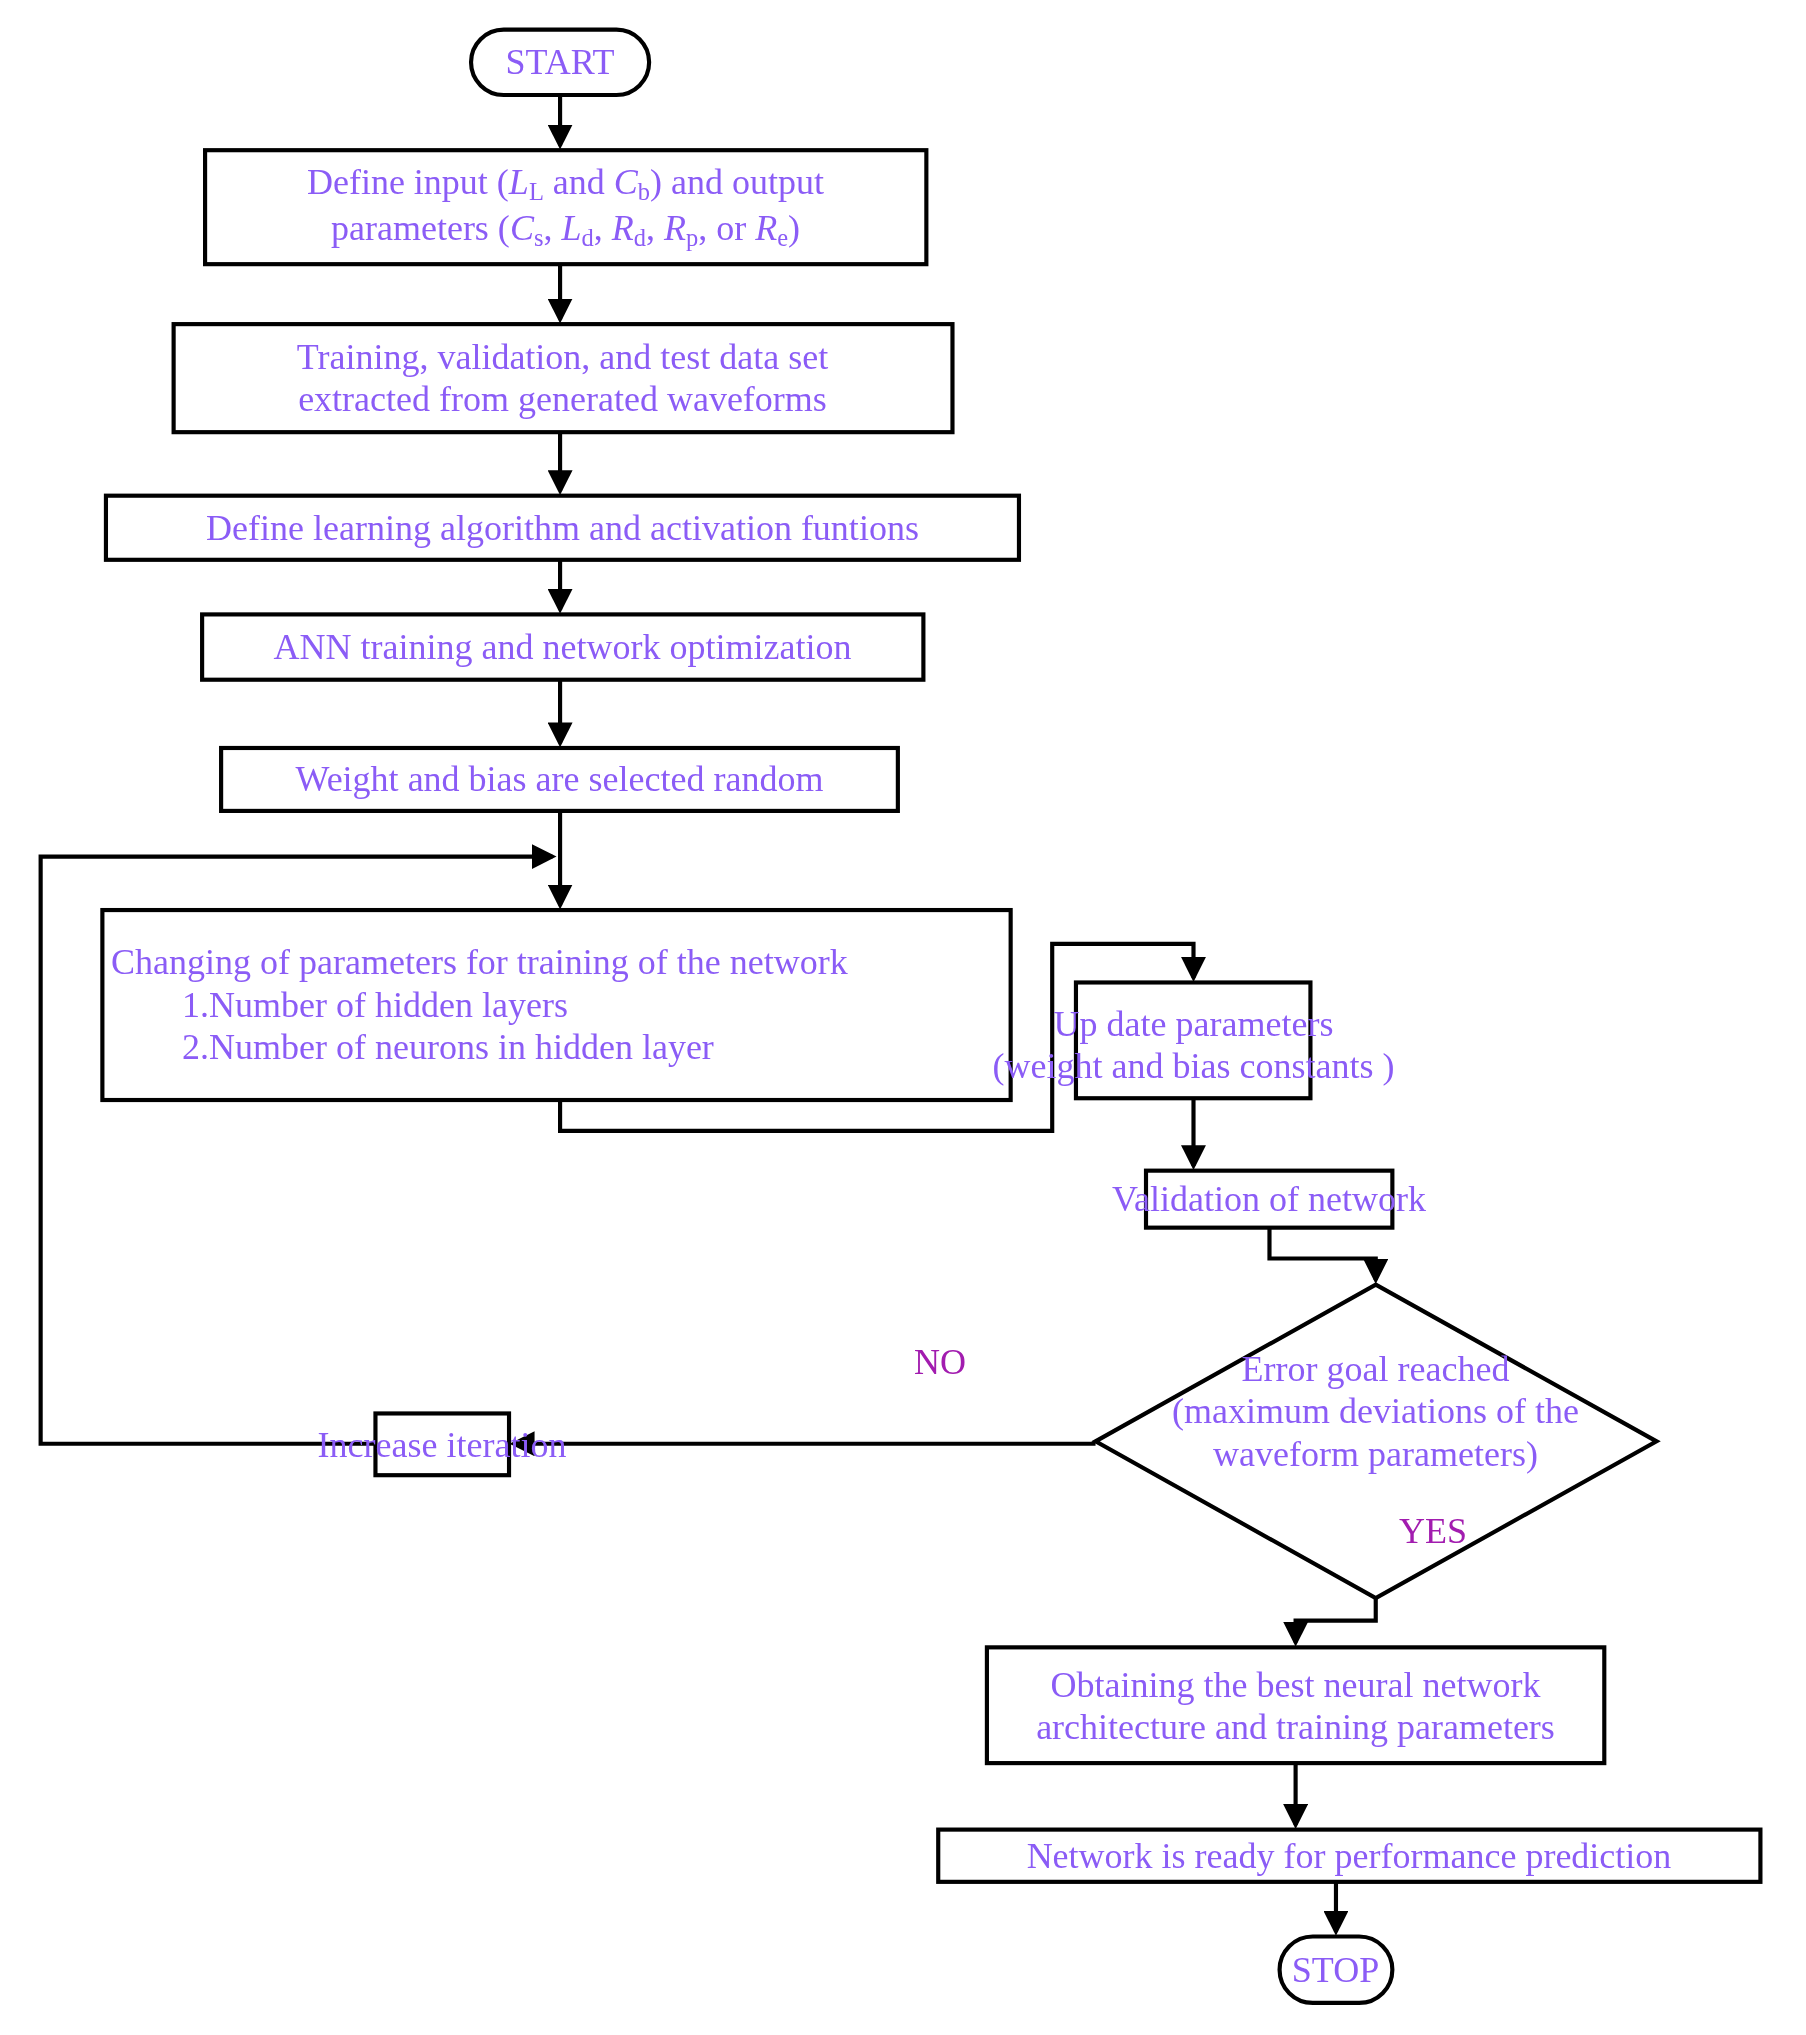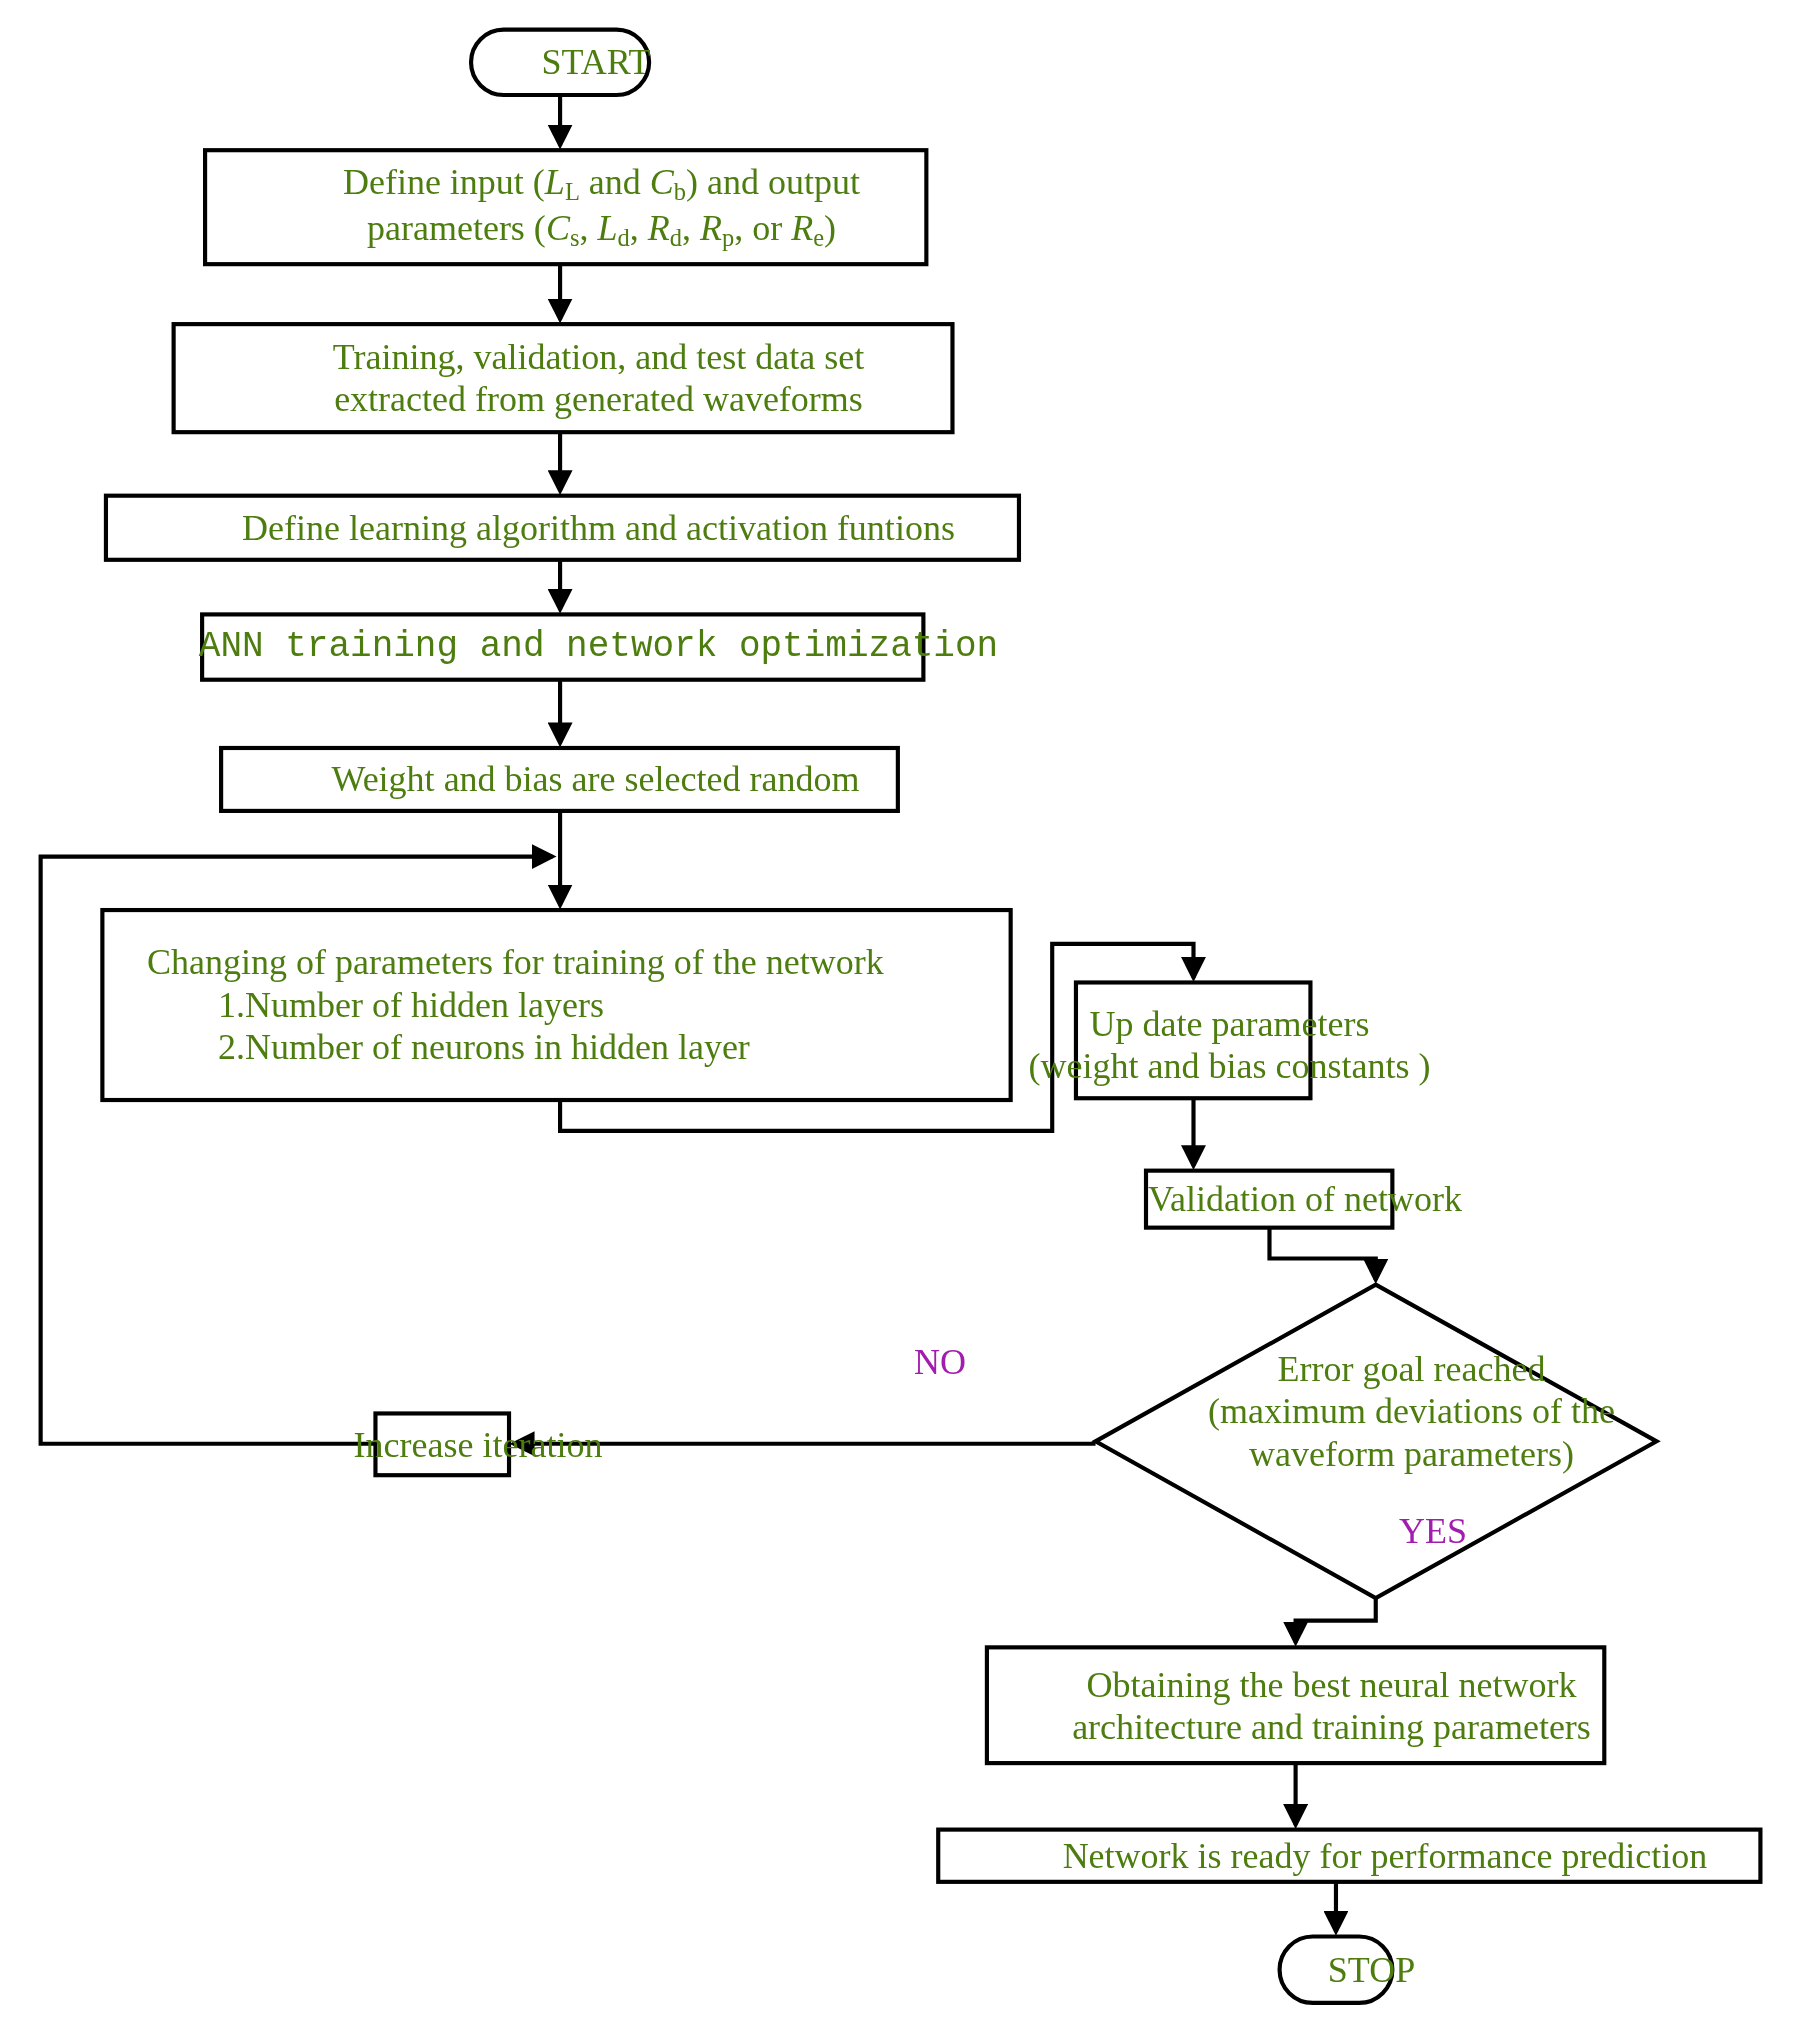--- a/index.html
+++ b/index.html
@@ -13,26 +13,25 @@
   svg.flow{position:absolute;left:0;top:0;width:1807px;height:2035px;}
   .shape{fill:#ffffff;stroke:#000000;stroke-width:7;}
   .conn{stroke:#000000;stroke-width:7;fill:none;}
   .node-text{
     position:absolute;
     display:flex;
     align-items:center;
     justify-content:center;
     flex-direction:column;
     text-align:left;
-    color:#4d7c0f;
+    color:#8b5cf6;
     font-family:"Liberation Serif","DejaVu Serif",serif;
     line-height:1.18;
     white-space:pre;
     pointer-events:none;
-    margin-left:36px;
   }
   .t-line{display:block;}
   .fs-main{font-size:36px;}
   .fs-term{font-size:36px;}
   .edge-label{
     position:absolute;
     font-size:36px;
     color:#a21caf;
     font-family:"Liberation Serif","DejaVu Serif",serif;
   }
@@ -120,21 +119,21 @@
 
   <div class="node-text fs-main" style="left:173px;top:324px;width:779px;height:108px;">
     <span class="t-line">Training, validation, and test data set</span>
     <span class="t-line">extracted from generated waveforms</span>
   </div>
 
   <div class="node-text fs-main" style="left:106px;top:496px;width:913px;height:64px;">
     <span class="t-line">Define learning algorithm and activation funtions</span>
   </div>
 
-  <div class="node-text fs-main" style="left:202px;top:615px;width:721px;height:65px;font-family:Liberation Mono, monospace;">
+  <div class="node-text fs-main" style="left:202px;top:615px;width:721px;height:65px;">
     <span class="t-line">ANN training and network optimization</span>
   </div>
 
   <div class="node-text fs-main" style="left:221px;top:748px;width:677px;height:63px;">
     <span class="t-line">Weight and bias are selected random</span>
   </div>
 
   <div class="node-text fs-main" style="left:102px;top:910px;width:908px;height:190px;align-items:flex-start;padding-left:9px;box-sizing:border-box;">
     <span class="t-line">Changing of parameters for training of the network</span>
     <span class="t-line indent-1">1.Number of hidden layers</span>

